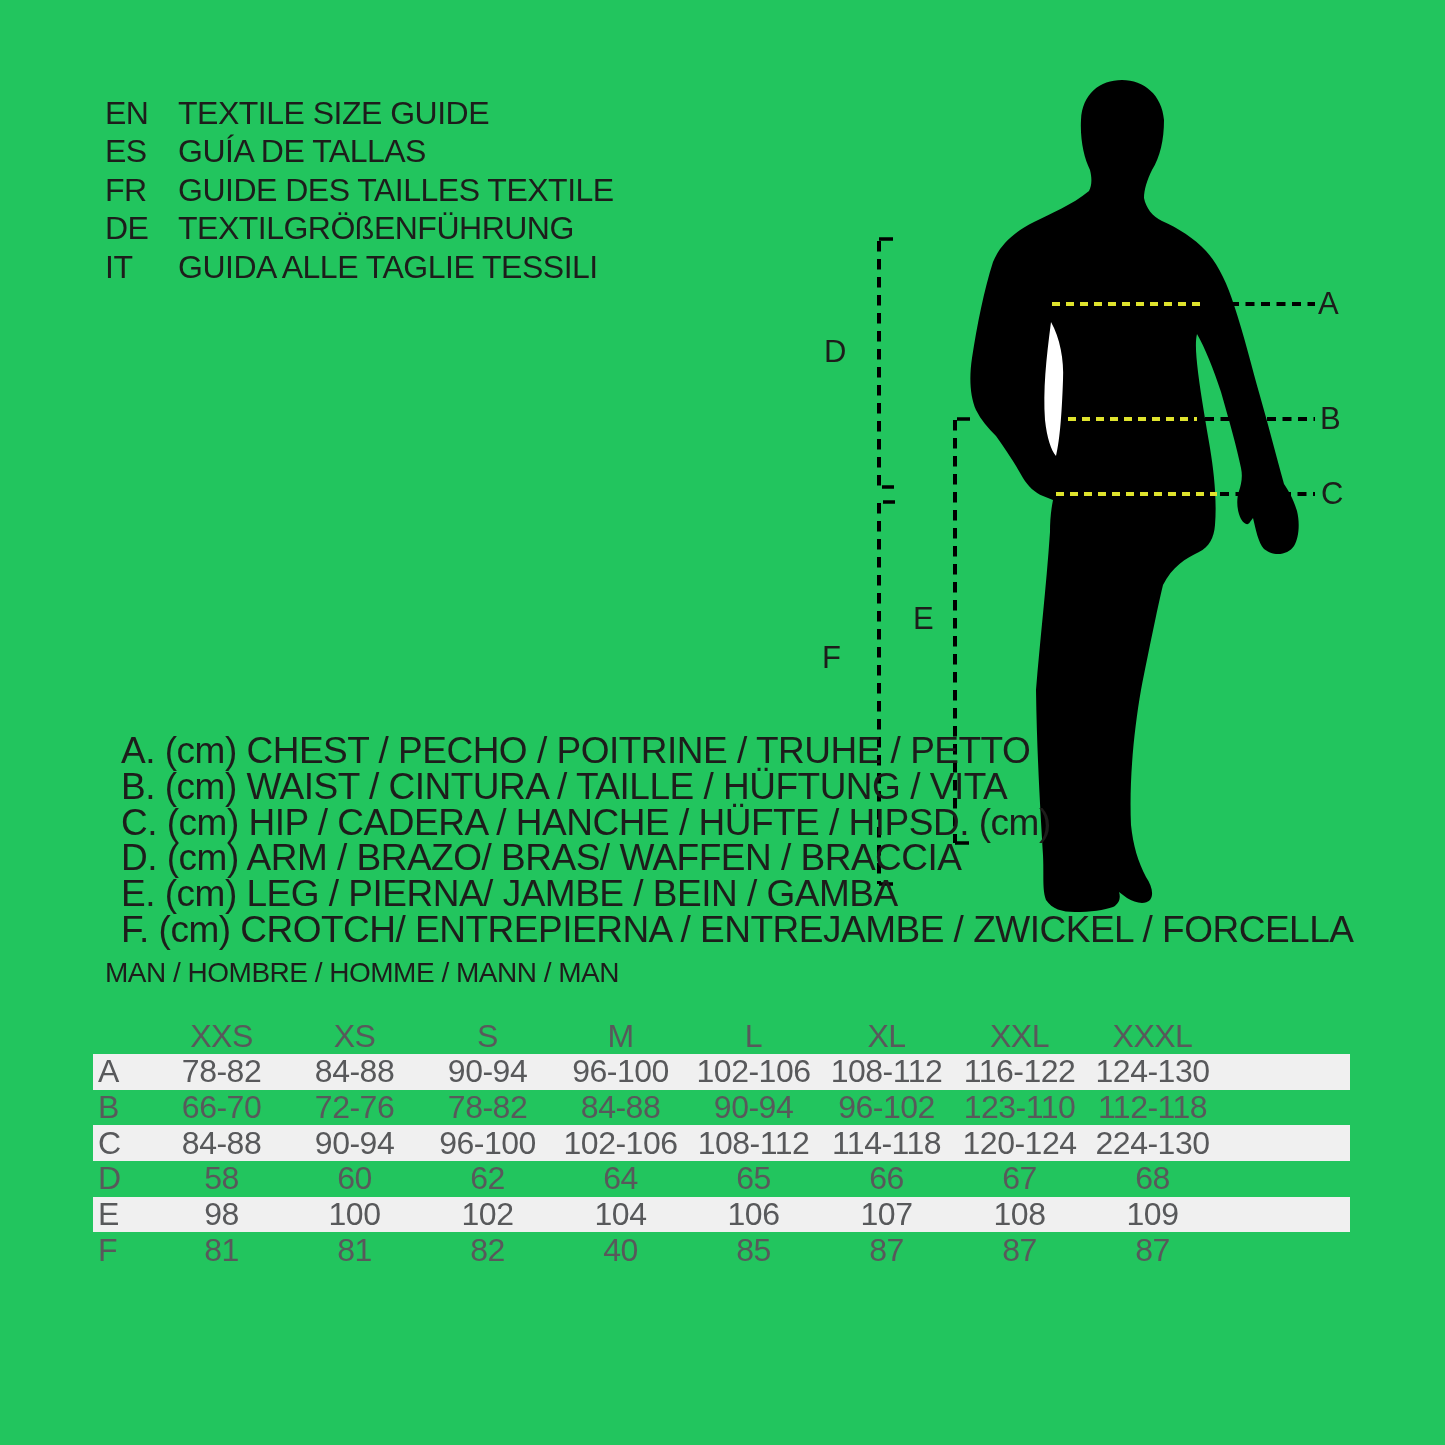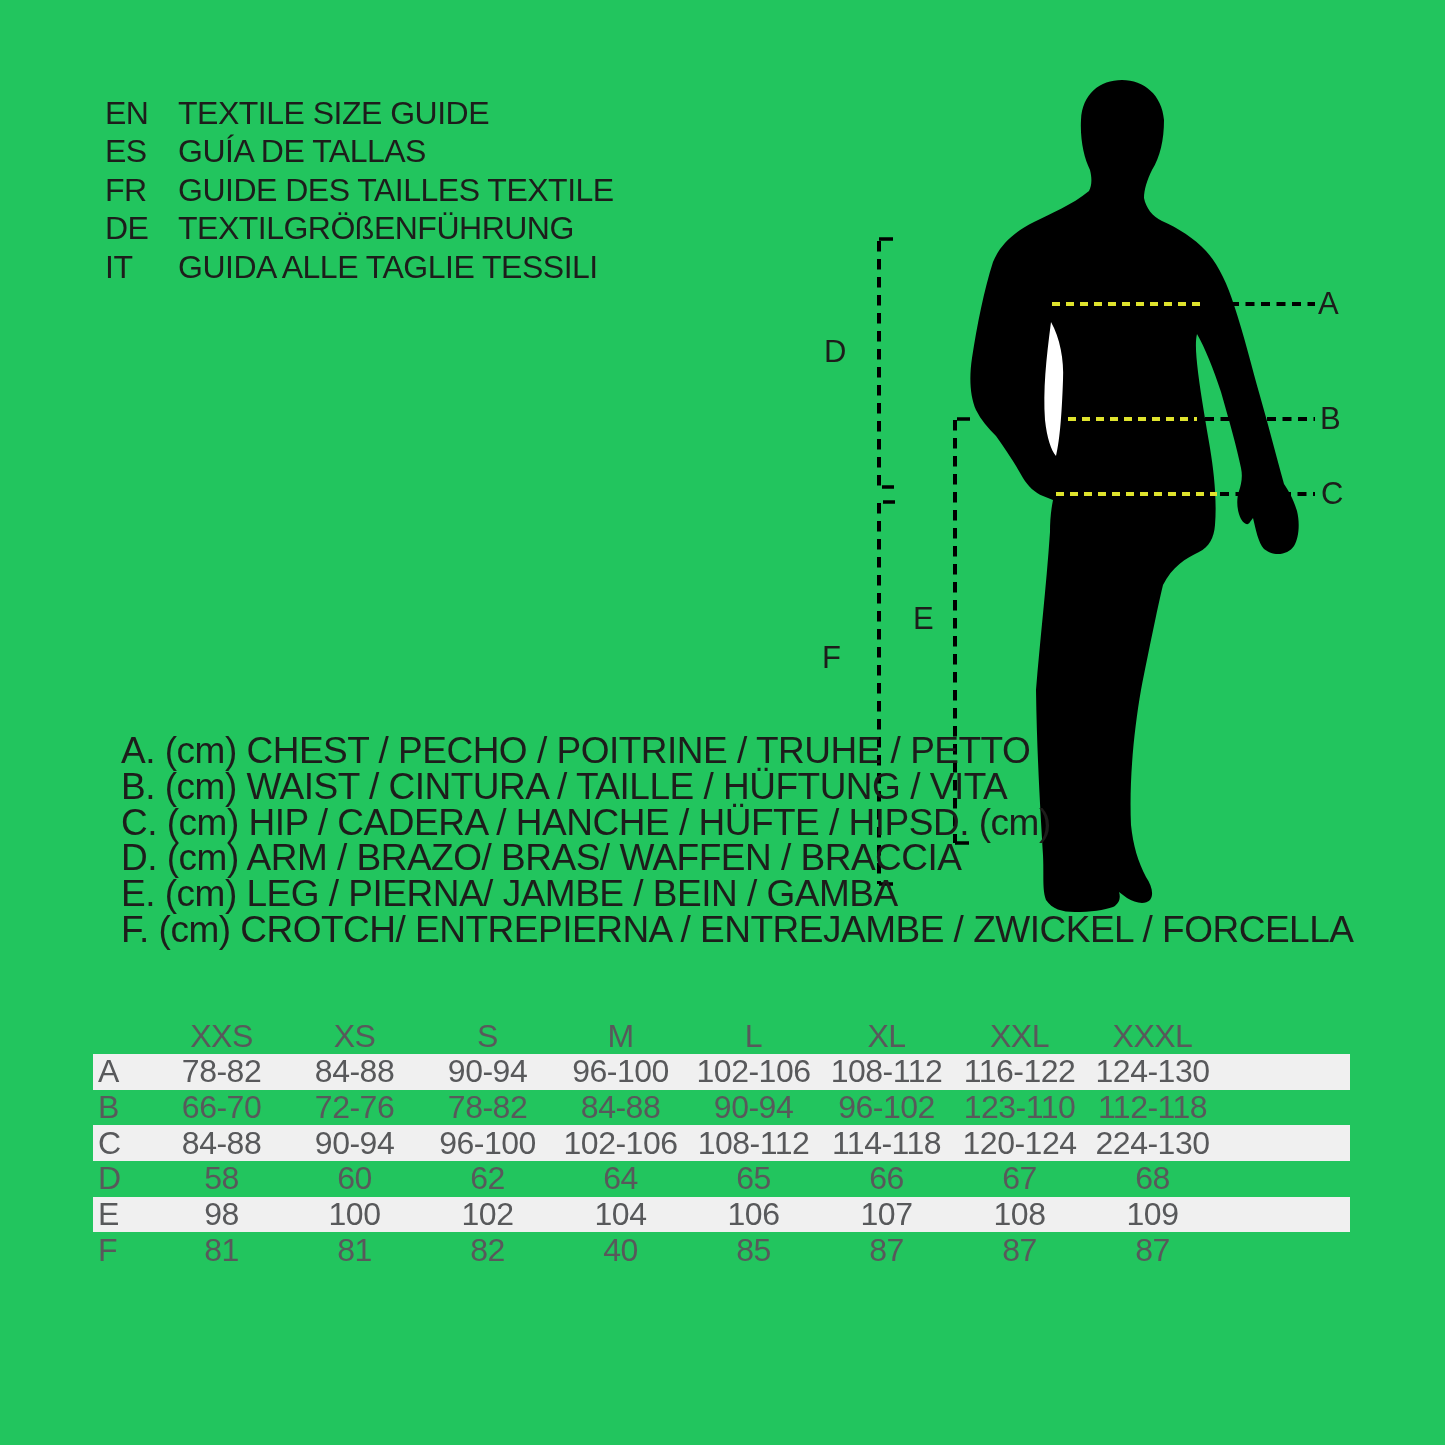--- a/index.html
+++ b/index.html
@@ -180,20 +180,21 @@
 
   <section>
     <div class="measure-row" style="top:721px">A. (cm) CHEST / PECHO / POITRINE / TRUHE / PETTO</div>
     <div class="measure-row" style="top:757px">B. (cm) WAIST / CINTURA / TAILLE / HÜFTUNG / VITA</div>
     <div class="measure-row" style="top:793px">C. (cm) HIP / CADERA / HANCHE / HÜFTE / HIPSD. (cm)</div>
     <div class="measure-row" style="top:828px">D. (cm) ARM / BRAZO/ BRAS/ WAFFEN / BRACCIA</div>
     <div class="measure-row" style="top:864px">E. (cm) LEG / PIERNA/ JAMBE / BEIN / GAMBA</div>
     <div class="measure-row" style="top:900px">F. (cm) CROTCH/ ENTREPIERNA / ENTREJAMBE / ZWICKEL / FORCELLA</div>
   </section>
 
+  <div class="category-line">MAN / HOMBRE / HOMME / MANN / MAN</div>
 
   <section class="size-table">
 
     <div class="trow head-row">
       <span class="cell-label"></span>
       <span class="cell">XXS</span>
       <span class="cell">XS</span>
       <span class="cell">S</span>
       <span class="cell">M</span>
       <span class="cell">L</span>

